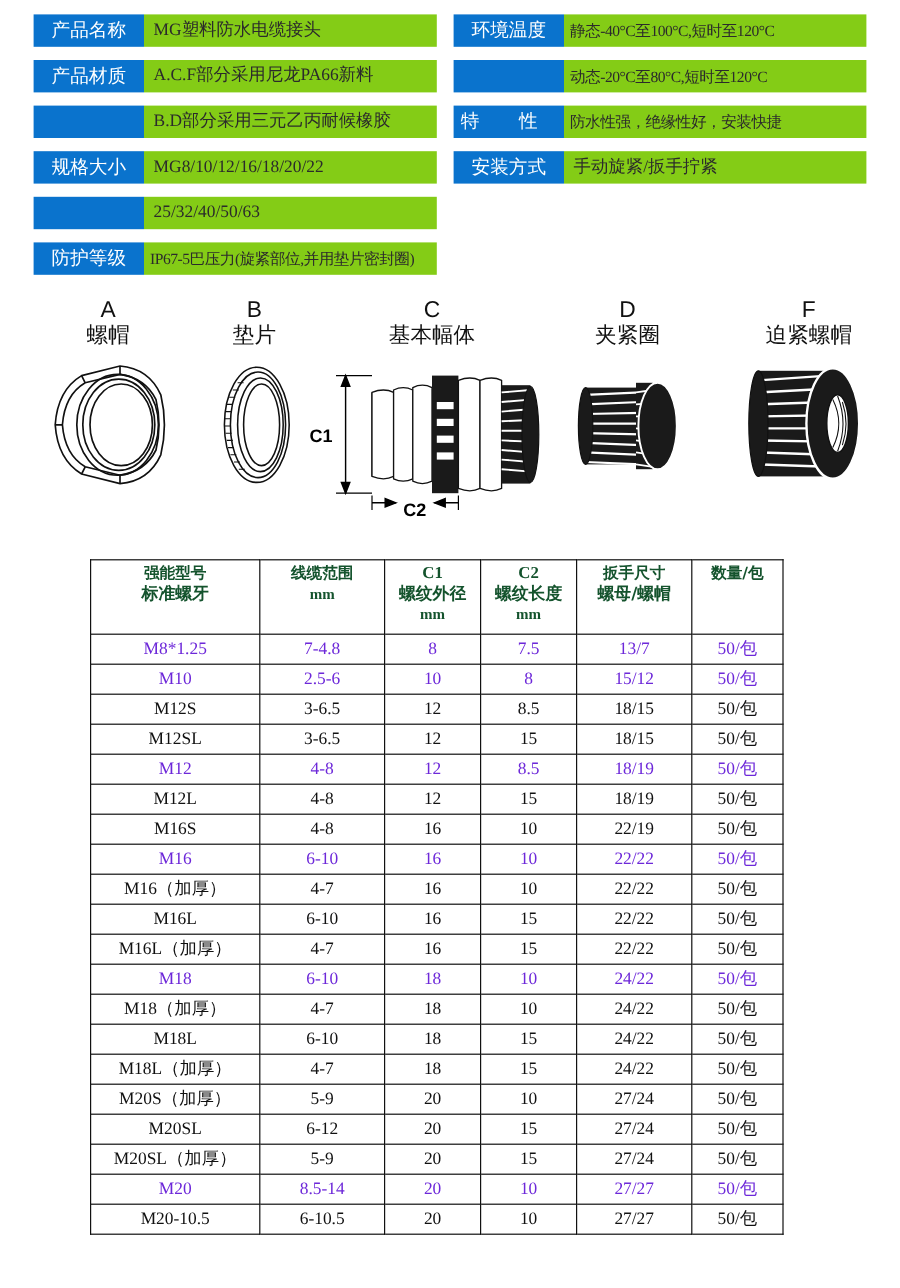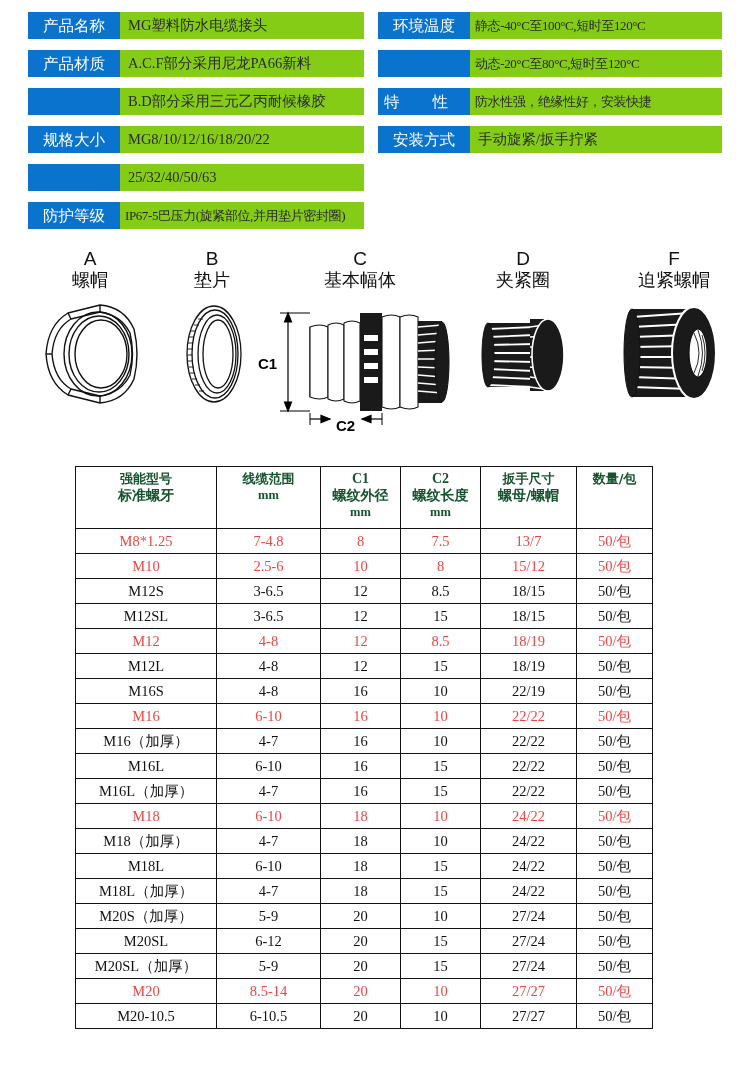--- a/index.html
+++ b/index.html
@@ -83,21 +83,21 @@
     line-height:17px; padding:3px 0 3px 0; vertical-align:top;
     height:62px;
   }
   table.spec-table th .l1 { display:block; font-family:"DejaVu Sans",sans-serif; font-size:13px;}
   table.spec-table th .l2 { display:block; font-family:"DejaVu Sans",sans-serif; font-size:14px;}
   table.spec-table th .mm { display:block; font-family:"Liberation Serif",serif; font-size:12.5px; }
   table.spec-table th .c { display:block; font-family:"Liberation Serif",serif; font-size:14px;}
   table.spec-table td {
     font-size:14.5px; height:24px; line-height:24px; color:#111;
   }
-  td.blue, tr.blue td { color:#ef4444; }
+  td.blue, tr.blue td { color:#6d28d9; }
   td.qty { color:#2222dd; }
   .cjk { font-family:"DejaVu Sans",sans-serif; font-size:13px; }
 </style>
 </head>
 <body>
 
 <div class="spec-wrap">
   <div class="spec-col left" id="specLeft">
       <div class="spec-row">
         <div class="spec-label">产品名称</div>

